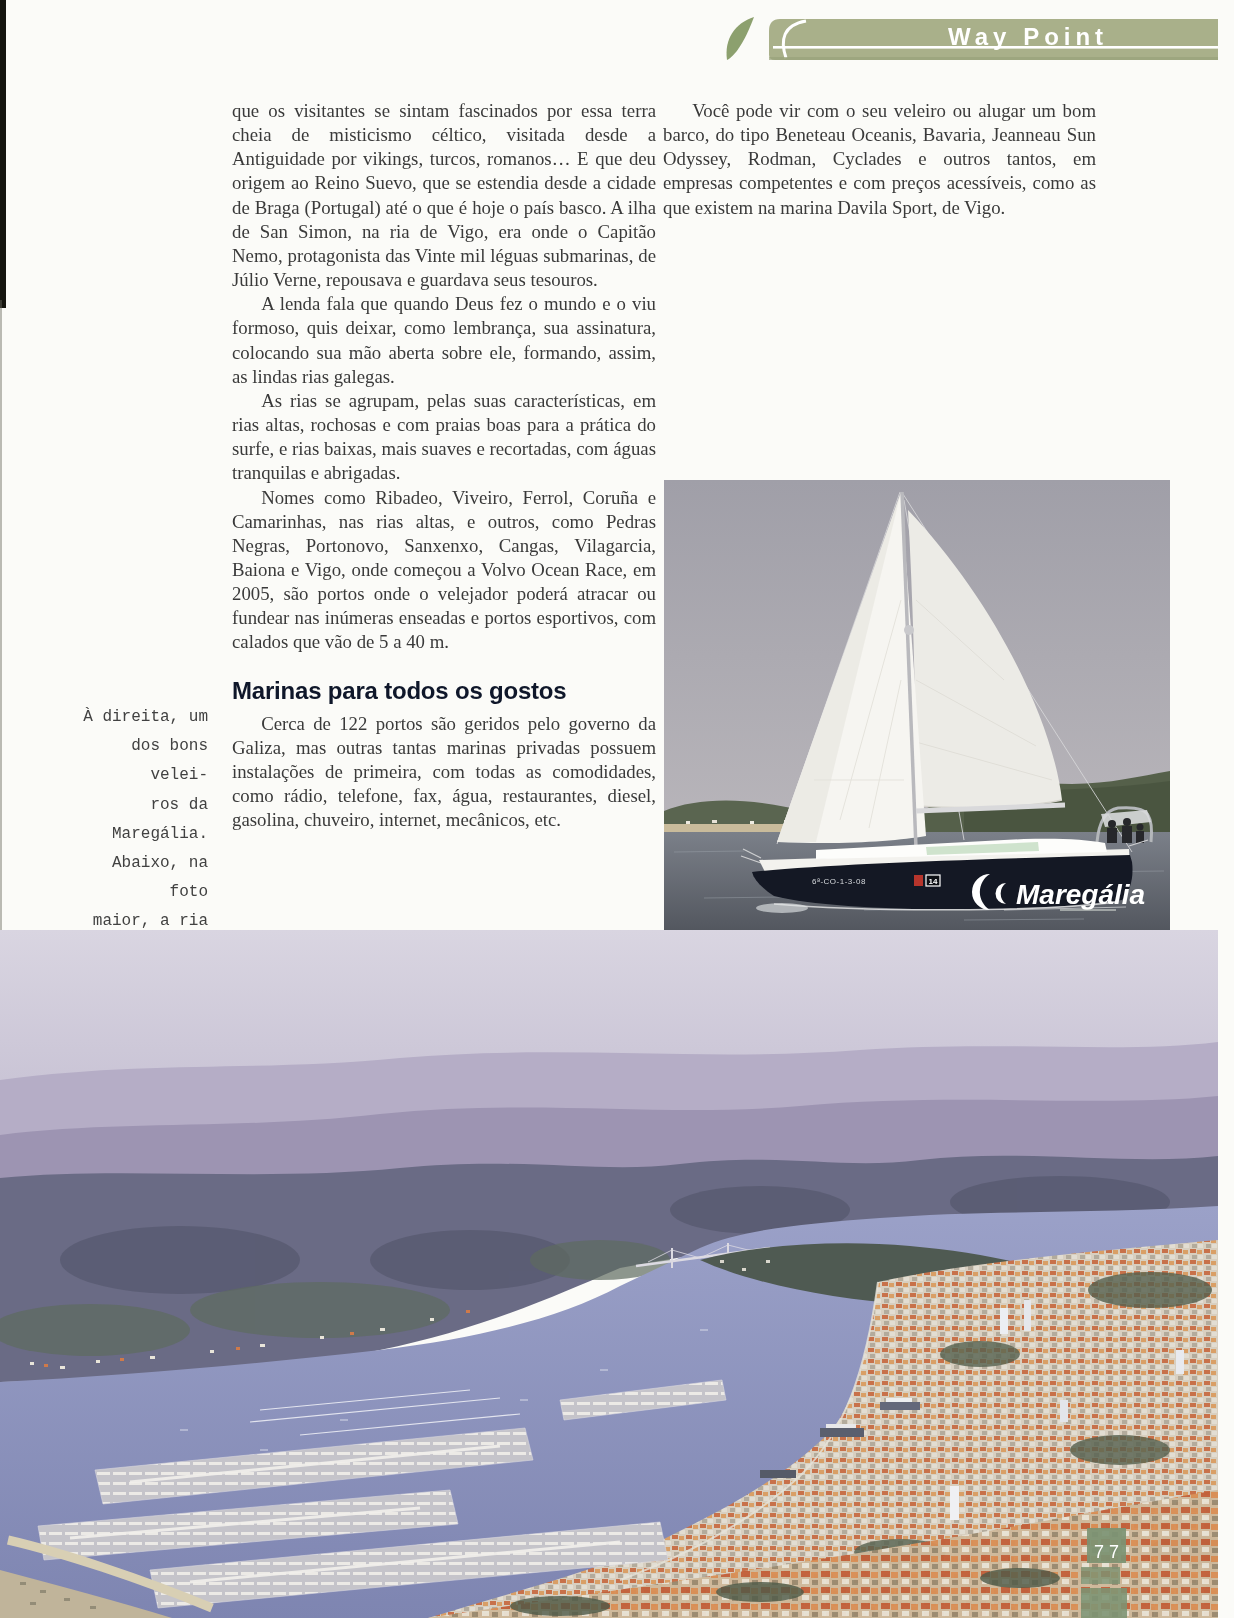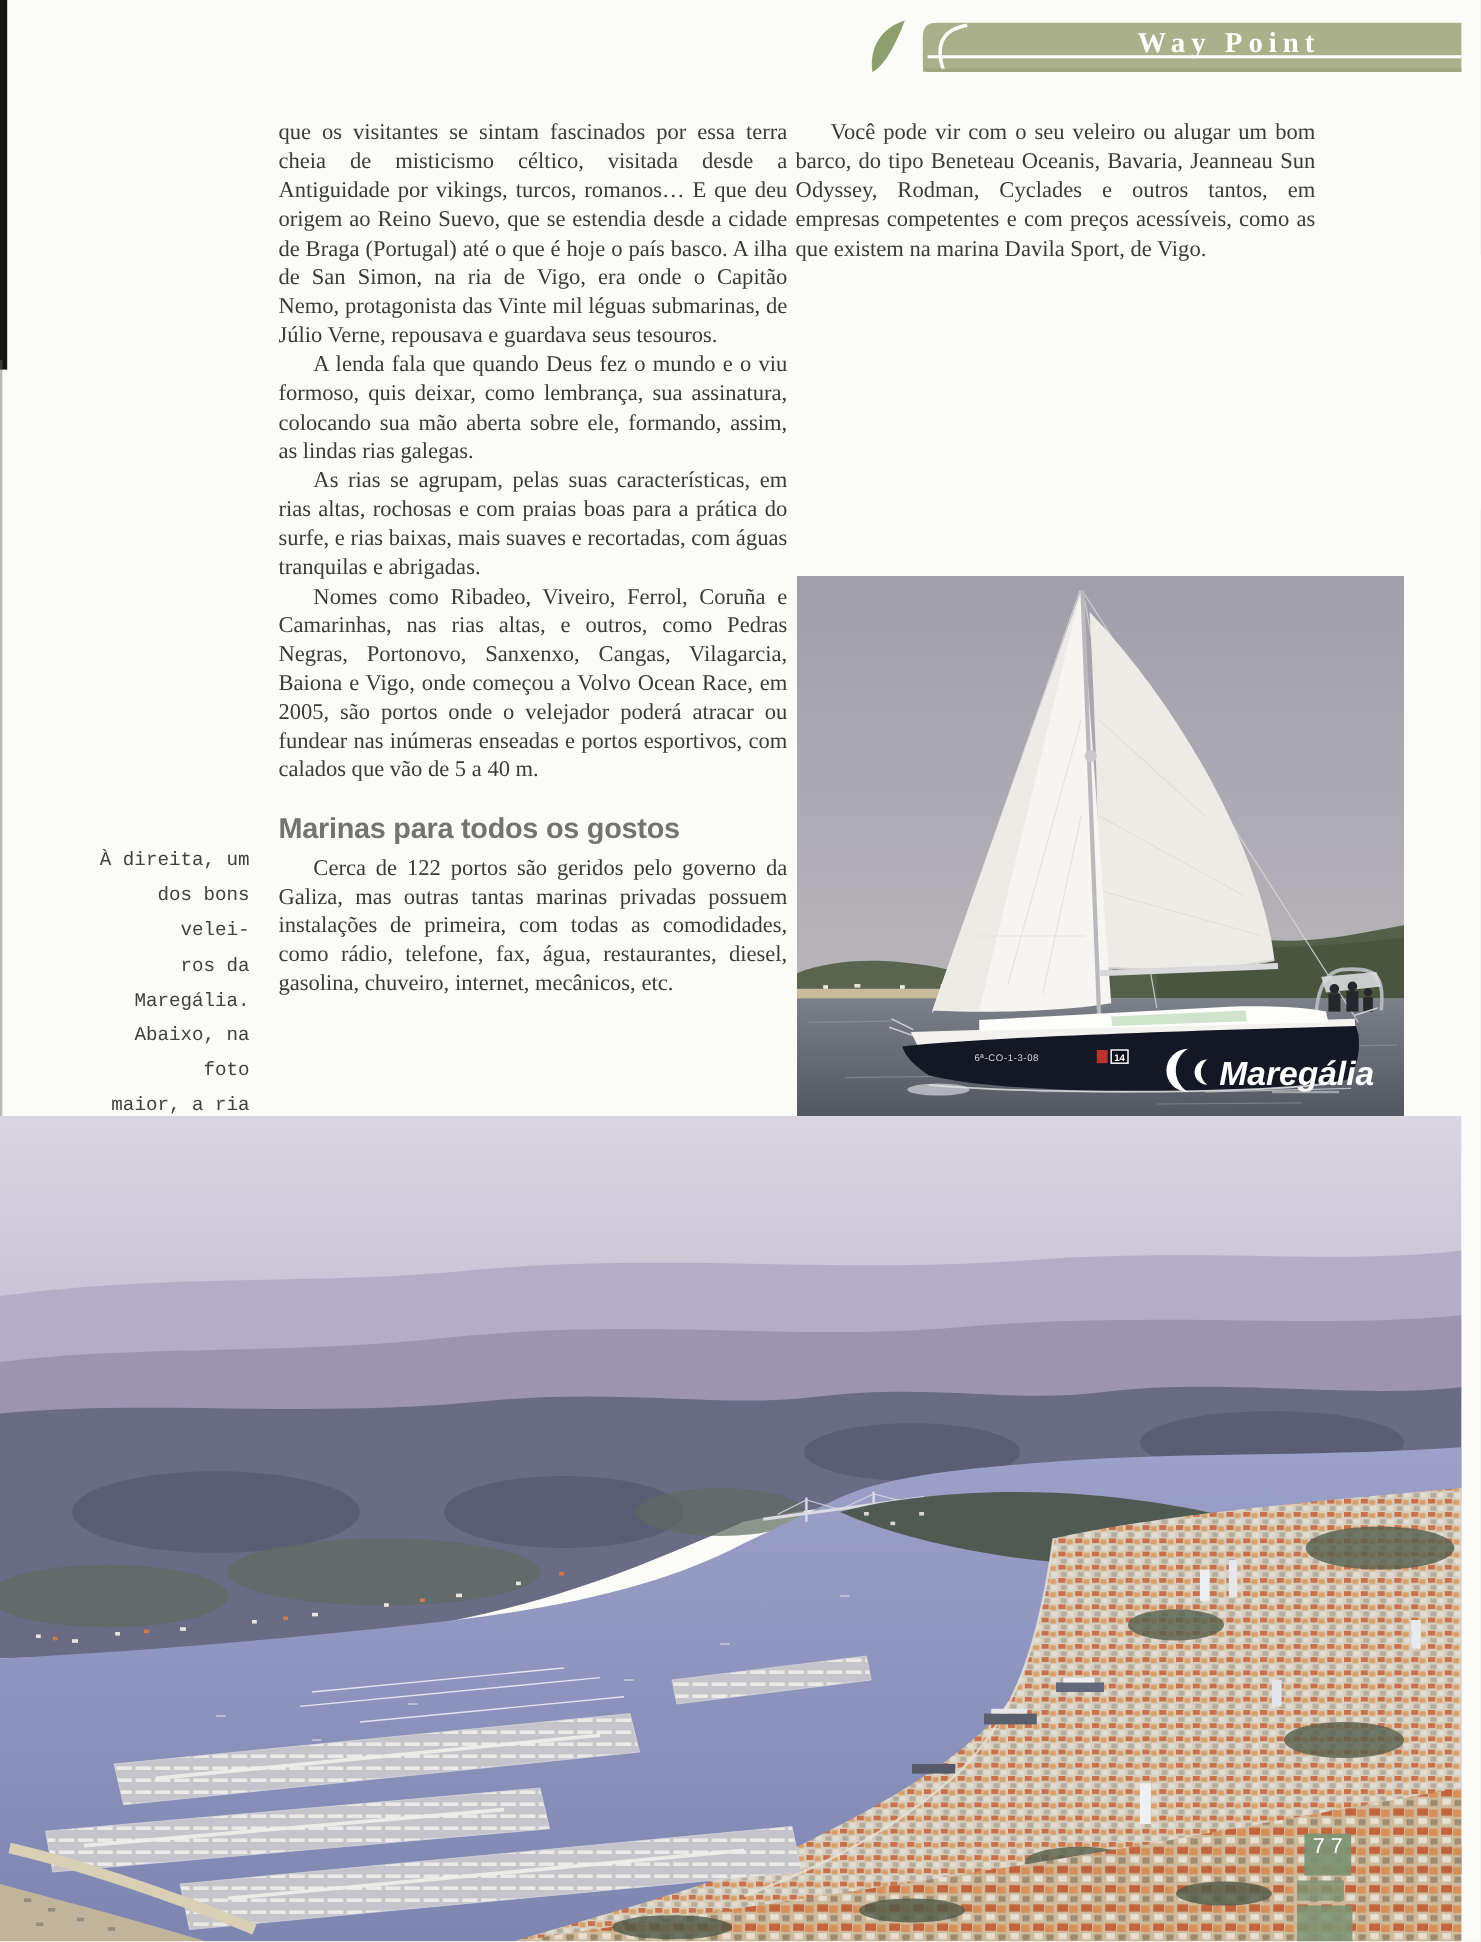--- a/index.html
+++ b/index.html
@@ -4,45 +4,45 @@
 <style>
   html,body{margin:0;padding:0;background:#e8e8e8;}
   .page{position:relative;width:1234px;height:1618px;background:#fbfbf8;overflow:hidden;
         font-family:"Liberation Serif",serif;color:#3a3a3a;margin:0 auto;}
   
   .scan-strip{position:absolute;left:0;top:0;width:6px;height:308px;background:#15150f;}
   .scan-line{position:absolute;left:0;top:300px;width:2px;height:640px;background:#6a6a60;opacity:.45;}
 
   
   .banner{position:absolute;left:718px;top:14px;width:500px;height:50px;}
-  .header-title{position:absolute;left:948px;top:23px;font-family:Liberation Serif, serif;
+  .header-title{position:absolute;left:948px;top:23px;font-family:Liberation Sans, sans-serif;
     font-weight:bold;font-size:24px;letter-spacing:5px;color:#ffffff;z-index:3;}
 
   
   .col{position:absolute;top:99px;text-align:justify;font-size:18.8px;line-height:24.15px;}
   .col-left{left:232px;width:424px;}
   .col-right{left:663px;width:433px;}
   .col p{margin:0;}
   .col p.indent{text-indent:1.55em;}
   h2.marinas{font-family:"Liberation Sans",sans-serif;font-weight:bold;font-size:24px;
-    color:#737373;margin:24px 0 9px 0;text-align:left;letter-spacing:-0.2px;}
+    color:#0f172a;margin:24px 0 9px 0;text-align:left;letter-spacing:-0.2px;}
   .endmark{display:inline-block;margin-left:6px;vertical-align:-2px;}
 
   
   .caption{position:absolute;left:64px;top:703px;width:144px;text-align:right;
     font-family:Liberation Mono, monospace;font-size:16px;line-height:29.2px;color:#414141;}
 
   
   figure{margin:0;padding:0;}
   .boat{position:absolute;left:664px;top:480px;width:506px;height:450px;overflow:hidden;}
   .aerial{position:absolute;left:0;top:930px;width:1218px;height:688px;overflow:hidden;}
 
   
   .pn-box{position:absolute;background:rgba(124,147,115,0.92);}
-  .pn-77{left:1087px;top:1528px;width:39px;height:35px;display:flex;align-items:flex-start;justify-content:center;
+  .pn-77{left:1087px;top:1528px;width:39px;height:35px;display:flex;align-items:flex-end;justify-content:center;
     font-family:"Liberation Sans",sans-serif;font-size:18px;letter-spacing:5px;color:#fff;padding-left:5px;box-sizing:border-box;}
   .pn-s{left:1081px;top:1567px;width:39px;height:17px;background:rgba(124,147,115,0.82);}
   .pn-m{left:1081px;top:1588px;width:46px;height:30px;background:rgba(124,147,115,0.88);}
 </style>
 </head>
 <body>
 
 <div class="page">
 
   <div class="scan-strip"></div>

